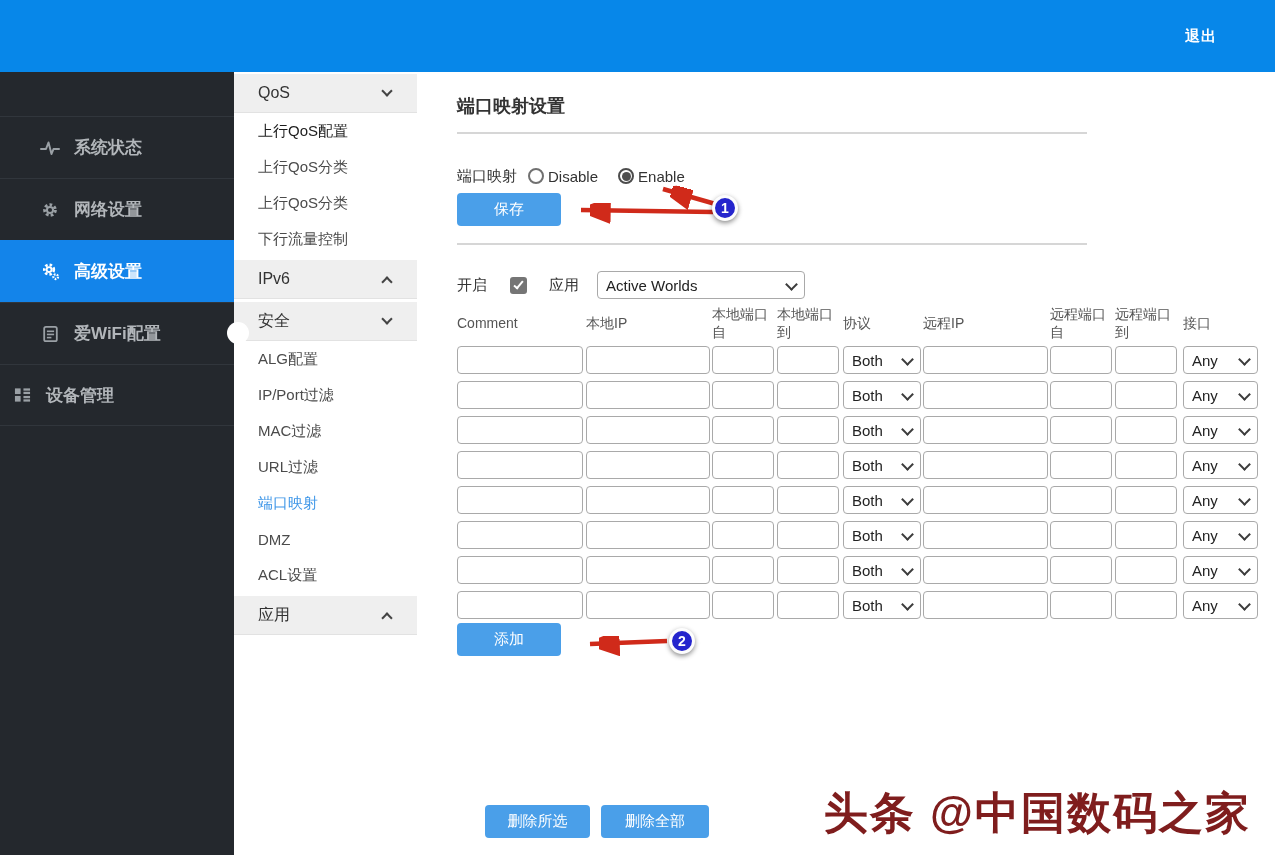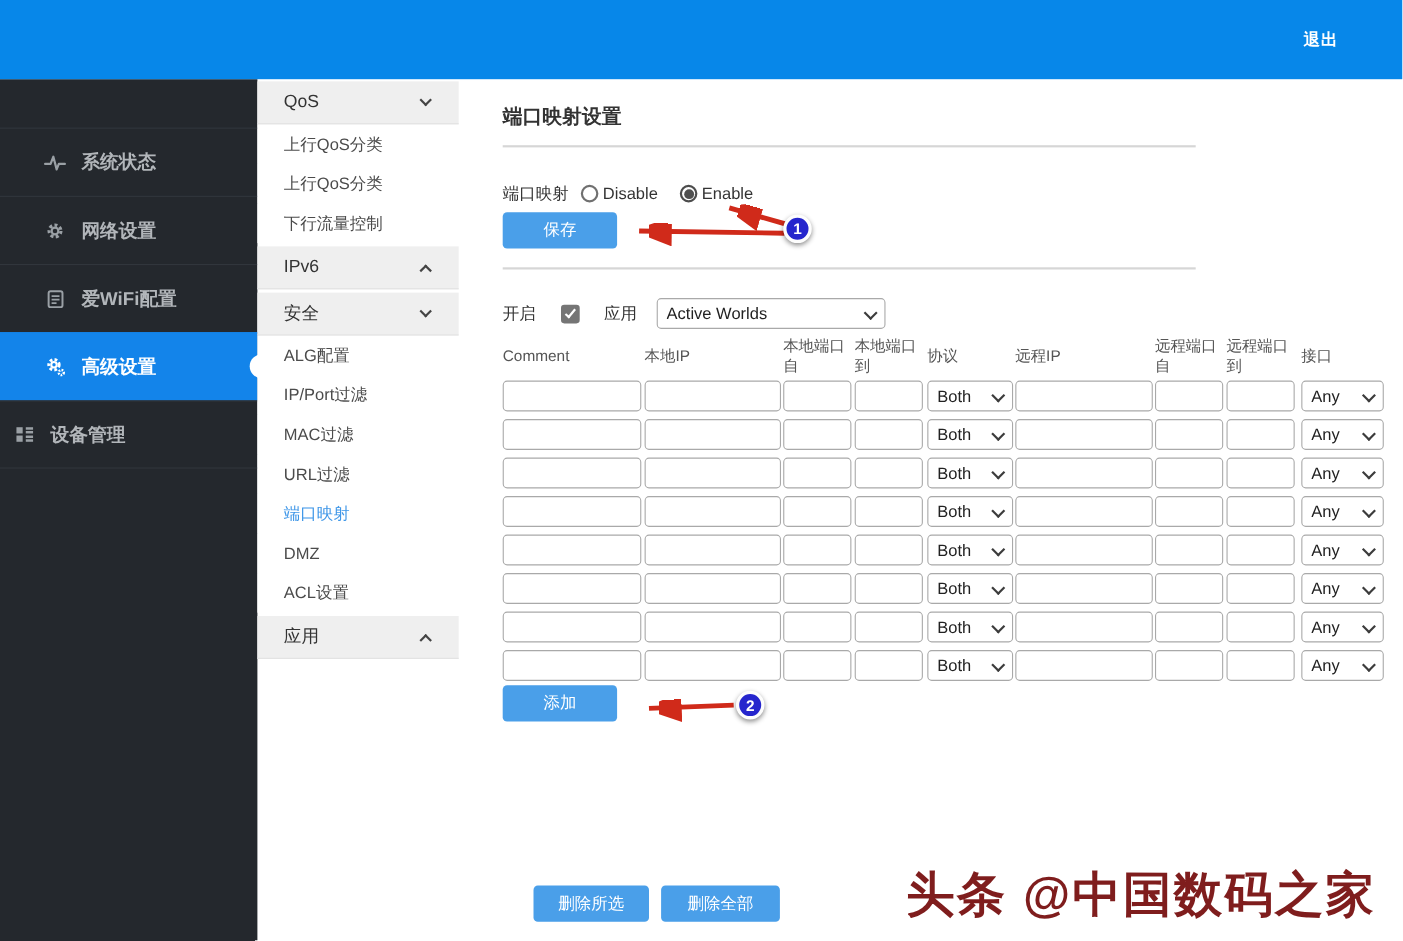--- a/index.html
+++ b/index.html
@@ -107,42 +107,42 @@
           <span class="sicon">
             <svg width="18" height="18" viewBox="0 0 20 20">
               <g stroke="currentColor" fill="none">
                 <circle cx="10" cy="10" r="6" stroke-width="3.2" stroke-dasharray="3 2.4"></circle>
                 <circle cx="10" cy="10" r="3.4" stroke-width="2.2"></circle>
               </g>
             </svg>
           </span>
           <span>网络设置</span>
         </div>
-        <div class="side-item">
-          <span class="sicon">
-            <svg width="17" height="18" viewBox="0 0 18 20">
-              <rect x="2" y="2" width="14" height="16" rx="2" fill="none" stroke="currentColor" stroke-width="2"></rect>
-              <line x1="5" y1="7" x2="13" y2="7" stroke="currentColor" stroke-width="1.8"></line>
-              <line x1="5" y1="10.5" x2="13" y2="10.5" stroke="currentColor" stroke-width="1.8"></line>
-              <line x1="5" y1="14" x2="10" y2="14" stroke="currentColor" stroke-width="1.8"></line>
-            </svg>
-          </span>
-          <span>爱WiFi配置</span>
-        </div>
         <div class="side-item active">
           <span class="sicon">
             <svg width="19" height="19" viewBox="0 0 20 20">
               <g stroke="currentColor" fill="none">
                 <circle cx="8.5" cy="8" r="5" stroke-width="2.8" stroke-dasharray="2.6 2.1"></circle>
                 <circle cx="8.5" cy="8" r="2.6" stroke-width="2"></circle>
                 <circle cx="15.5" cy="15.5" r="2.4" stroke-width="2.4" stroke-dasharray="1.6 1.2"></circle>
               </g>
             </svg>
           </span>
           <span>高级设置</span>
+        </div>
+        <div class="side-item">
+          <span class="sicon">
+            <svg width="17" height="18" viewBox="0 0 18 20">
+              <rect x="2" y="2" width="14" height="16" rx="2" fill="none" stroke="currentColor" stroke-width="2"></rect>
+              <line x1="5" y1="7" x2="13" y2="7" stroke="currentColor" stroke-width="1.8"></line>
+              <line x1="5" y1="10.5" x2="13" y2="10.5" stroke="currentColor" stroke-width="1.8"></line>
+              <line x1="5" y1="14" x2="10" y2="14" stroke="currentColor" stroke-width="1.8"></line>
+            </svg>
+          </span>
+          <span>爱WiFi配置</span>
         </div>
         <div class="side-item">
           <span class="sicon">
             <svg width="17" height="16" viewBox="0 0 18 16">
               <rect x="1" y="1" width="6" height="6" fill="currentColor"></rect>
               <rect x="10" y="1" width="7" height="2.4" fill="currentColor"></rect>
               <rect x="10" y="4.6" width="7" height="2.4" fill="currentColor"></rect>
               <rect x="1" y="9" width="6" height="6" fill="currentColor"></rect>
               <rect x="10" y="9" width="7" height="2.4" fill="currentColor"></rect>
               <rect x="10" y="12.6" width="7" height="2.4" fill="currentColor"></rect>
@@ -151,20 +151,21 @@
           <span>设备管理</span>
         </div>
       </div>
   </div>
 
   <div class="submenu" id="submenu">
       <div class="sm-header">
         <span>QoS</span>
         <span class="chev down"></span>
       </div>
+      <div class="sm-item emph">上行QoS配置</div>
       <div class="sm-item">上行QoS分类</div>
       <div class="sm-item">上行QoS分类</div>
       <div class="sm-item">下行流量控制</div>
       <div class="sm-header">
         <span>IPv6</span>
         <span class="chev up"></span>
       </div>
       <div class="sm-header">
         <span>安全</span>
         <span class="chev down"></span>

